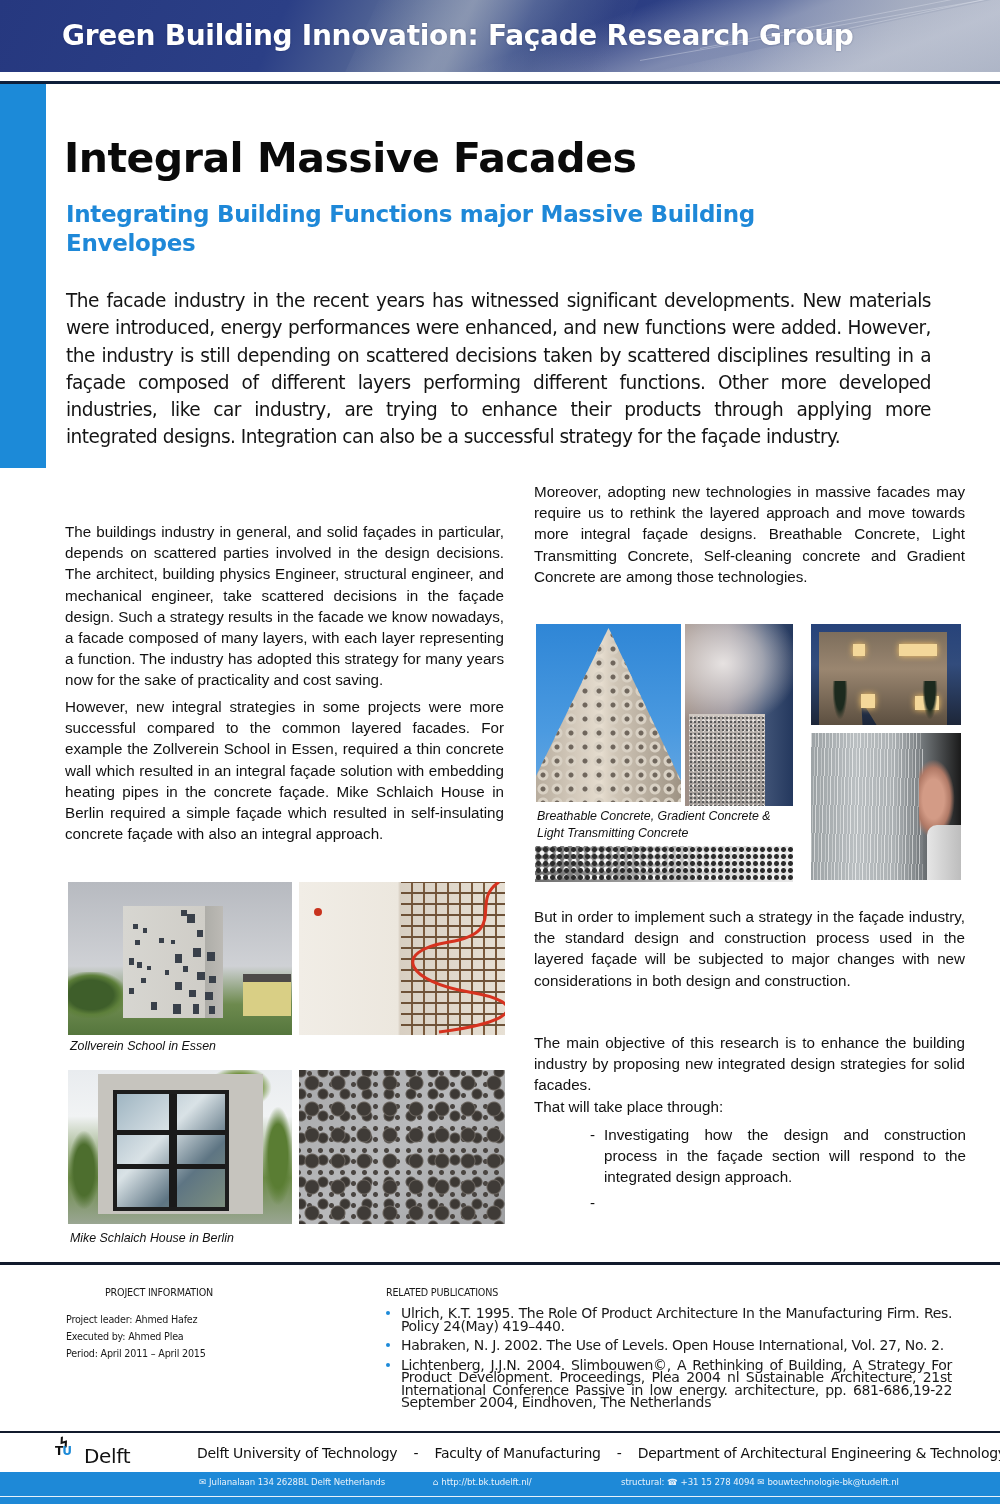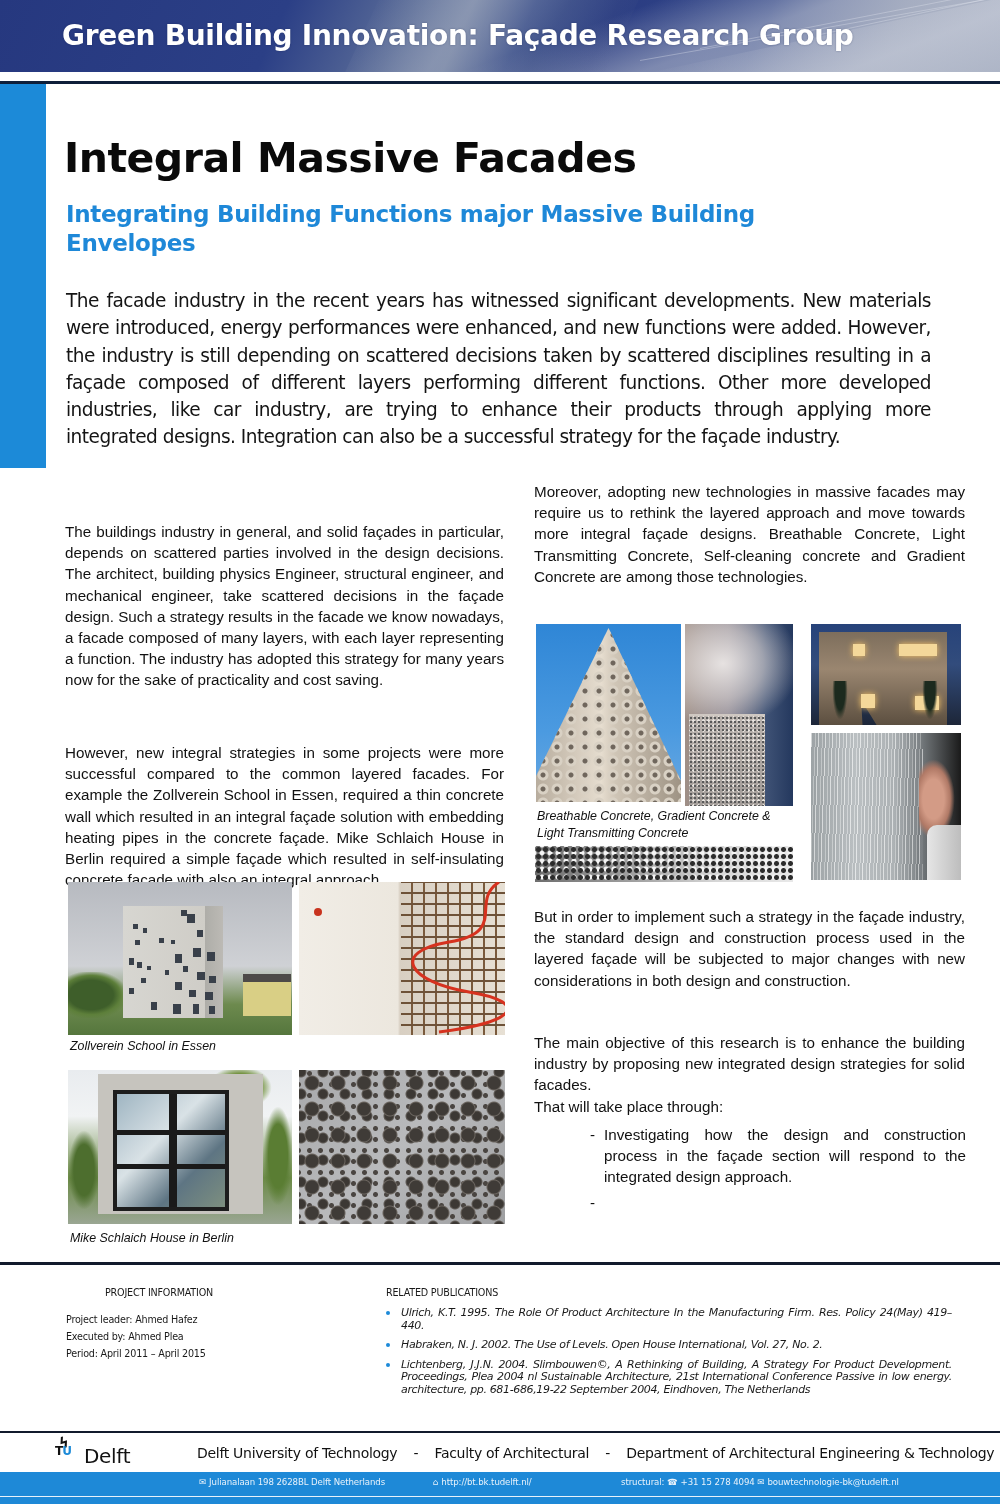--- a/index.html
+++ b/index.html
@@ -65,21 +65,21 @@
       transform: scaleX(0.96); transform-origin: left top;
     }
 
     
     .para {
       position: absolute; font-family: "Liberation Sans", sans-serif;
       font-size: 15.2px; line-height: 21.2px; color: #111;
       text-align: justify;
     }
     .p-left-1 { left: 65px; top: 481px; width: 439px; margin-top: 40px; }
-    .p-left-2 { left: 65px; top: 696px; width: 439px; margin-top: 46px; }
+    .p-left-2 { left: 65px; top: 696px; width: 439px; }
     .p-right-1 { left: 534px; top: 481px; width: 431px; }
     .p-right-2 { left: 534px; top: 906px; width: 431px; }
     .p-right-3 { left: 534px; top: 1032px; width: 431px; }
     .p-right-4 { left: 534px; top: 1096px; width: 431px; text-align: left; }
 
     .bullets { position: absolute; left: 588px; top: 1124px; width: 378px; list-style: none; }
     .bullets li {
       position: relative; padding-left: 16px; margin-bottom: 4px;
       font-family: "Liberation Sans", sans-serif; font-size: 15.2px; line-height: 21.2px;
       text-align: justify; color: #111;
@@ -257,21 +257,21 @@
       position: absolute; font-family: "DejaVu Sans", sans-serif; font-size: 9.6px;
       color: #1a1a1a; letter-spacing: -0.2px; white-space: nowrap;
     }
     .info-line {
       position: absolute; left: 66px; font-family: "DejaVu Sans", sans-serif;
       font-size: 9.6px; color: #1a1a1a; white-space: nowrap; letter-spacing: -0.2px;
     }
     .pubs { position: absolute; left: 386px; top: 1307px; width: 566px; list-style: none; }
     .pubs li {
       position: relative; padding-left: 15px; margin-bottom: 7px;
-      font-family: "DejaVu Sans", sans-serif; font-style: italic; font-size: 11px;
+      font-family: "DejaVu Sans", sans-serif; font-size: 14px;
       line-height: 12.5px; color: #1a1a1a; letter-spacing: -0.35px; text-align: justify;
     }
     .pubs li .bullet {
       position: absolute; left: 0; top: 4px; width: 4px; height: 4px; border-radius: 50%;
       background: #1c8ad8;
     }
 
     
     .rule-bot {
       position: absolute; left: 0; top: 1431px; width: 1000px; height: 2px; background: #111a2c;
@@ -458,32 +458,32 @@
   <span class="flame">ϟ</span>
   <span class="tu">
     <span class="t">T</span><span class="u">U</span>
   </span>
   <span class="delft">Delft</span>
 </div>
 
 <div class="affil">
   <span>Delft University of Technology</span>
   <span class="sep">-</span>
-  <span>Faculty of Architectural</span>
+  <span>Faculty of Manufacturing</span>
   <span class="sep">-</span>
   <span>Department of Architectural Engineering &amp; Technology</span>
 </div>
 
 <div class="contact-bar">
   <div class="line"></div>
 </div>
 <div class="contact-bottom"></div>
 
 <div class="contact-item" style="left:199px;">
-  <span class="ic">✉</span><span>Julianalaan 198  2628BL  Delft  Netherlands</span>
+  <span class="ic">✉</span><span>Julianalaan 134  2628BL  Delft  Netherlands</span>
 </div>
 <div class="contact-item" style="left:433px;">
   <span class="ic">⌂</span><span>http://bt.bk.tudelft.nl/</span>
 </div>
 <div class="contact-item" style="left:621px;">
   <span>structural:</span>
   <span class="ic">☎</span><span>+31 15 278 4094</span>
   <span class="ic">✉</span><span>bouwtechnologie-bk@tudelft.nl</span>
 </div>
 

